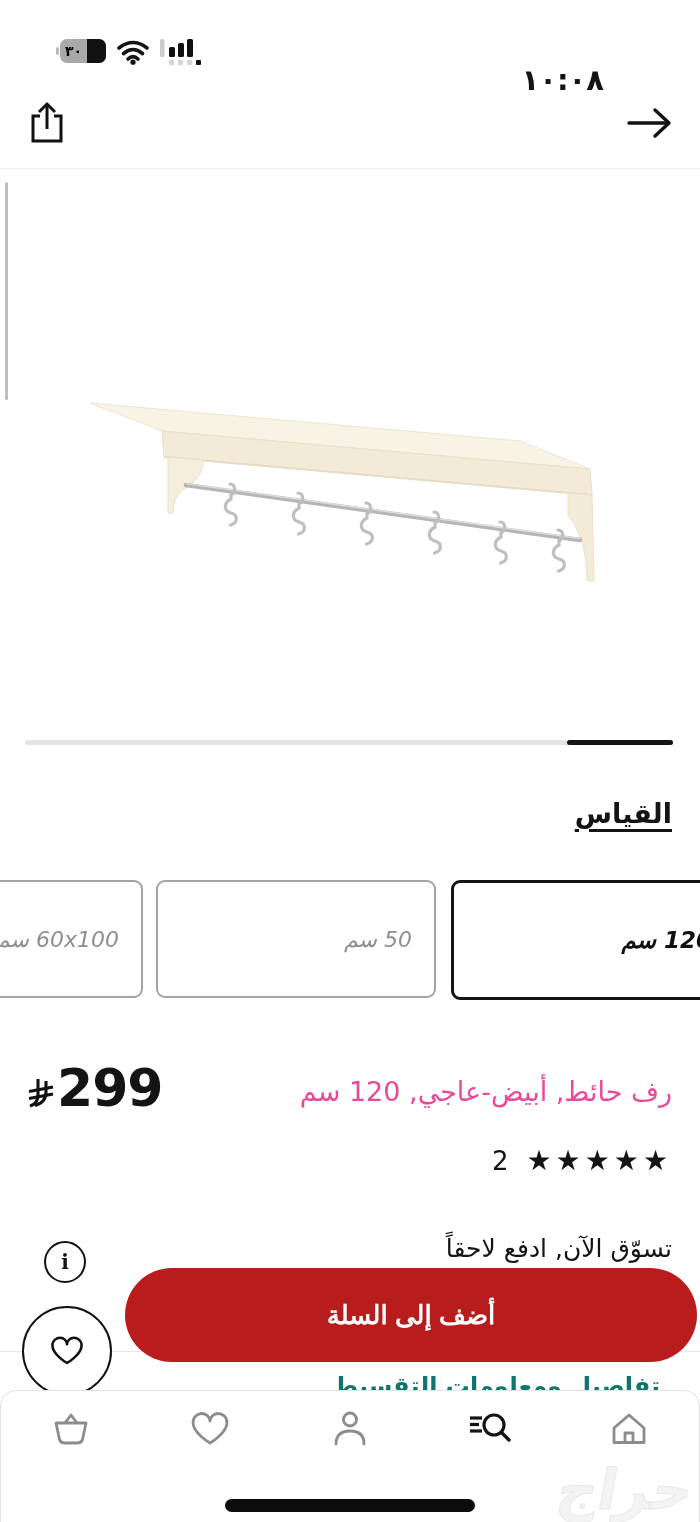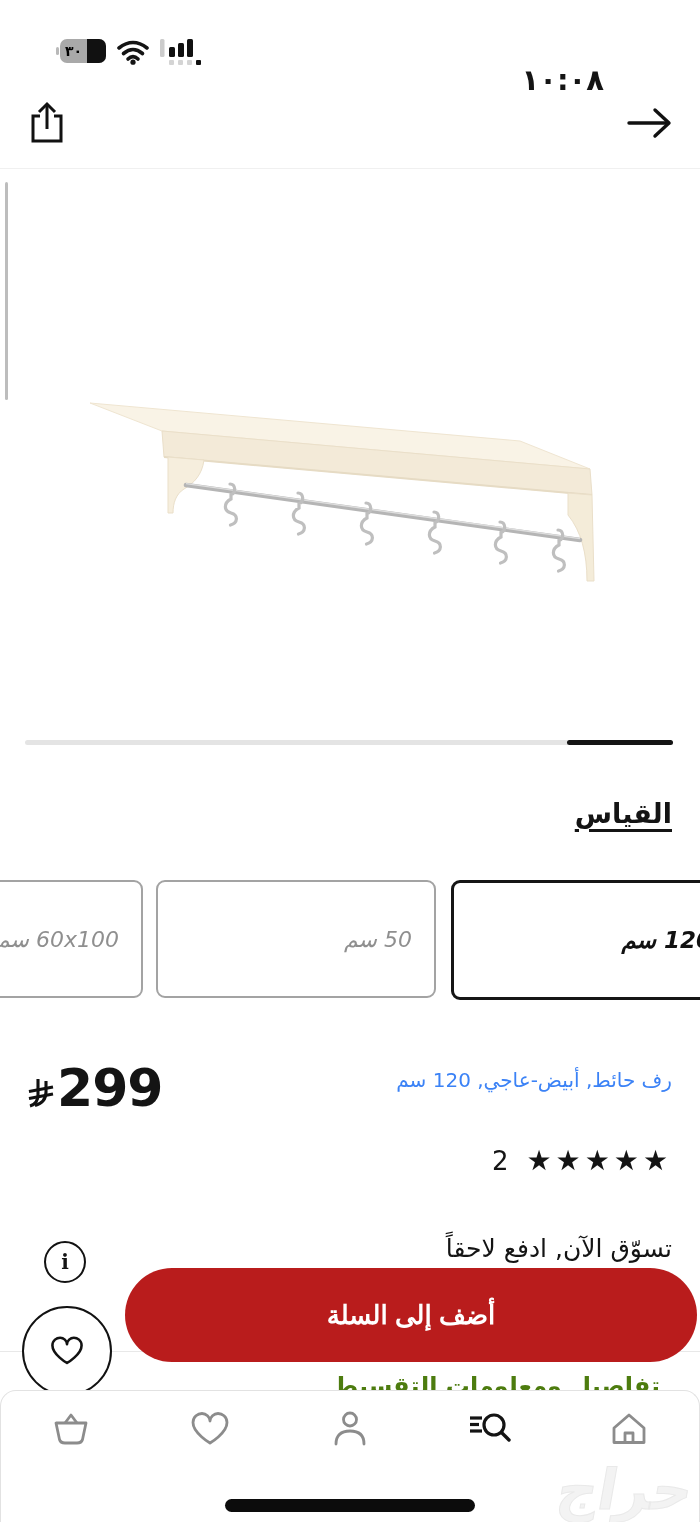--- a/index.html
+++ b/index.html
@@ -47,38 +47,38 @@
   .size-card.c2{left:156px;width:276px;}
   .size-card.c3{left:451px;width:280px;border:3px solid #151515;}
   .size-card.c3 .lbl{font-weight:bold;color:#111;font-size:23px;}
 
   
   .price{left:28px;top:1062px;display:flex;align-items:center;direction:ltr;}
   .price .num{font-size:52px;font-weight:bold;line-height:1;letter-spacing:-1px;}
   .price .cur{margin-right:3px;margin-top:10px;}
   .pinfo{right:28px;top:1064px;text-align:right;direction:rtl;}
   .pname{font-size:27px;font-weight:bold;letter-spacing:.5px;direction:ltr;}
-  .pdesc{margin-top:4px;font-size:20px;color:#3b82f6;}
+  .pdesc{margin-top:12px;font-size:27px;color:#ec4899;}
   .rating{right:28px;top:1144px;display:flex;direction:rtl;align-items:center;gap:18px;cursor:pointer;}
   .stars{font-size:28px;letter-spacing:4px;direction:ltr;}
   .rcount{font-size:26px;}
 
   
   .bnpl-title{right:28px;top:1234px;font-size:25px;font-weight:normal;direction:rtl;z-index:1;}
   .rule{top:1351px;left:0;width:700px;height:1px;background:#e8e8e8;}
   .info-btn{left:44px;top:1241px;width:38px;height:38px;border:2.5px solid #121212;border-radius:50%;
     background:#fff;display:flex;align-items:center;justify-content:center;cursor:pointer;z-index:2;}
   .info-btn .glyph{font-family:"DejaVu Serif","Liberation Serif",serif;font-size:20px;font-weight:bold;line-height:1;}
   .fav-btn{left:22px;top:1306px;width:86px;height:86px;border:2.5px solid #121212;border-radius:50%;
     background:#fff;display:flex;align-items:center;justify-content:center;cursor:pointer;z-index:3;}
   .add-btn{left:125px;top:1268px;width:572px;height:94px;border-radius:47px;background:#b91c1c;
     display:flex;align-items:center;justify-content:center;cursor:pointer;z-index:2;border:none;}
   .add-btn .lbl{color:#fff;font-size:26px;font-weight:bold;direction:rtl;}
   .bnpl-details-clip{top:1372px;left:0;width:700px;height:20px;overflow:hidden;z-index:0;}
-  .bnpl-details{position:absolute;top:0;right:40px;font-size:24px;font-weight:600;direction:rtl;color:#4d7c0f;}
+  .bnpl-details{position:absolute;top:0;right:40px;font-size:24px;font-weight:600;direction:rtl;color:#0f766e;}
 
   
   .bottomnav{top:1390px;left:0;width:700px;height:132px;background:#fff;
     border:1.5px solid #e2e2e2;border-bottom:none;border-radius:16px 16px 0 0;
     box-sizing:border-box;z-index:5;}
   .nav-items{display:flex;margin-top:12px;height:52px;}
   .nav-item{flex:1;display:flex;align-items:center;justify-content:center;cursor:pointer;}
   .watermark{position:absolute;right:6px;bottom:0px;font-size:56px;font-weight:bold;
     color:#f3f3f3;-webkit-text-stroke:1px #e9e9e9;transform:skewX(-10deg);direction:rtl;z-index:1;}
   .home-indicator{position:absolute;left:50%;transform:translateX(-50%);bottom:10px;

